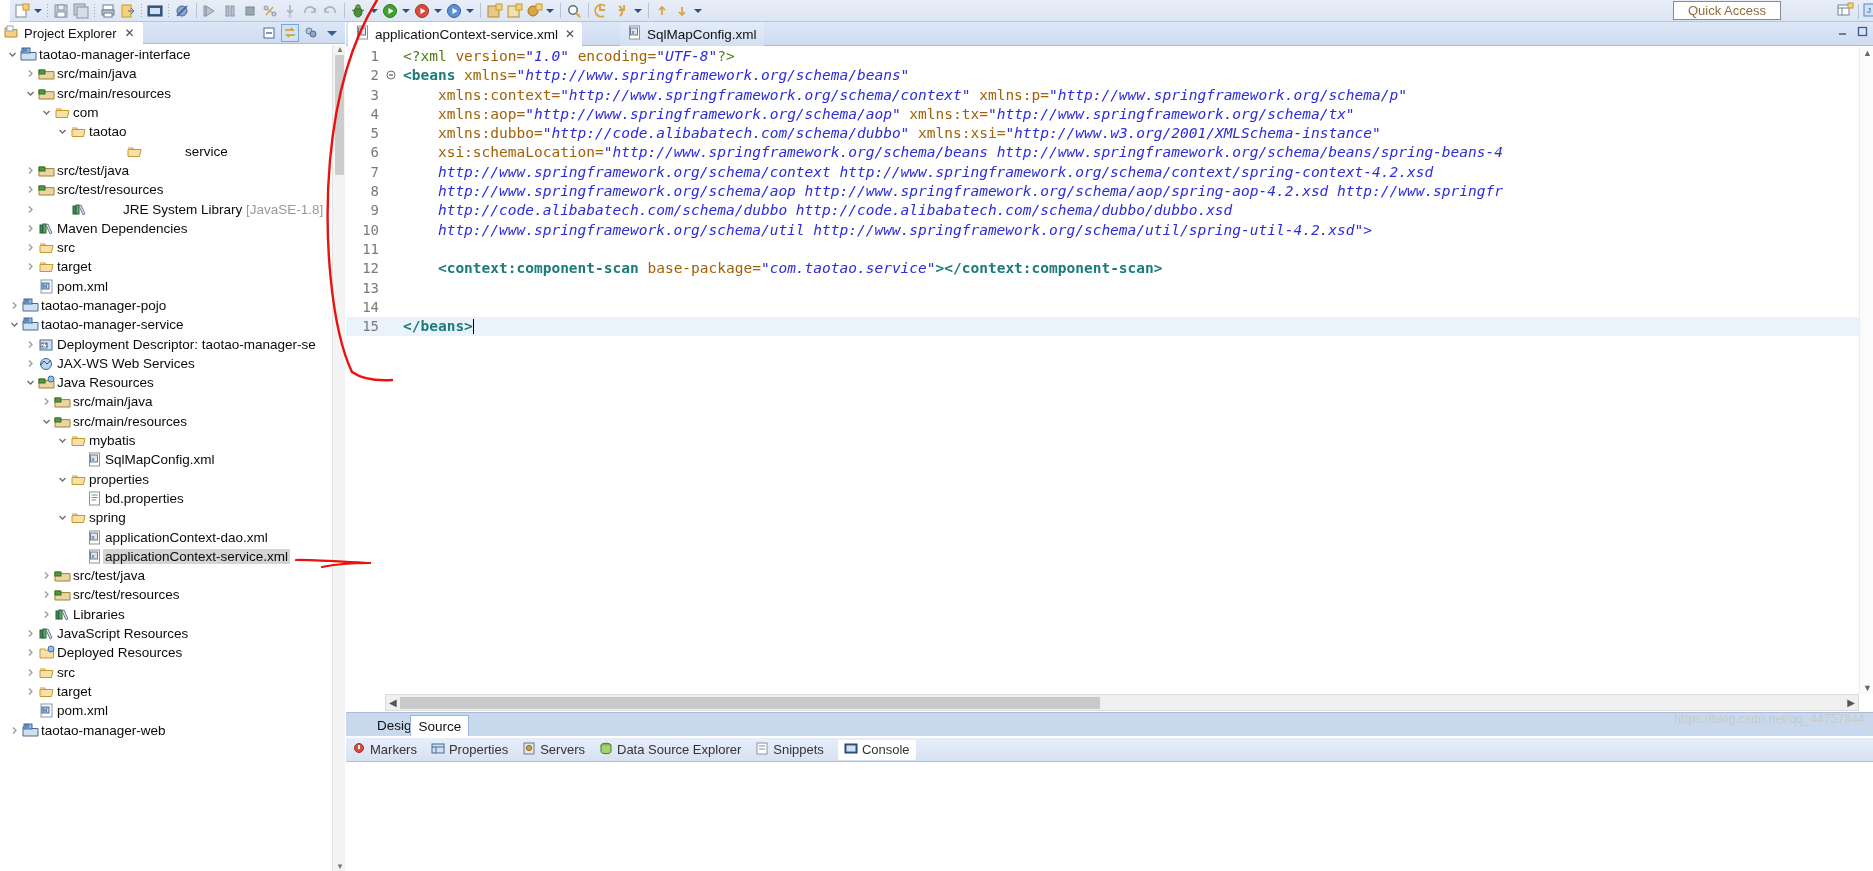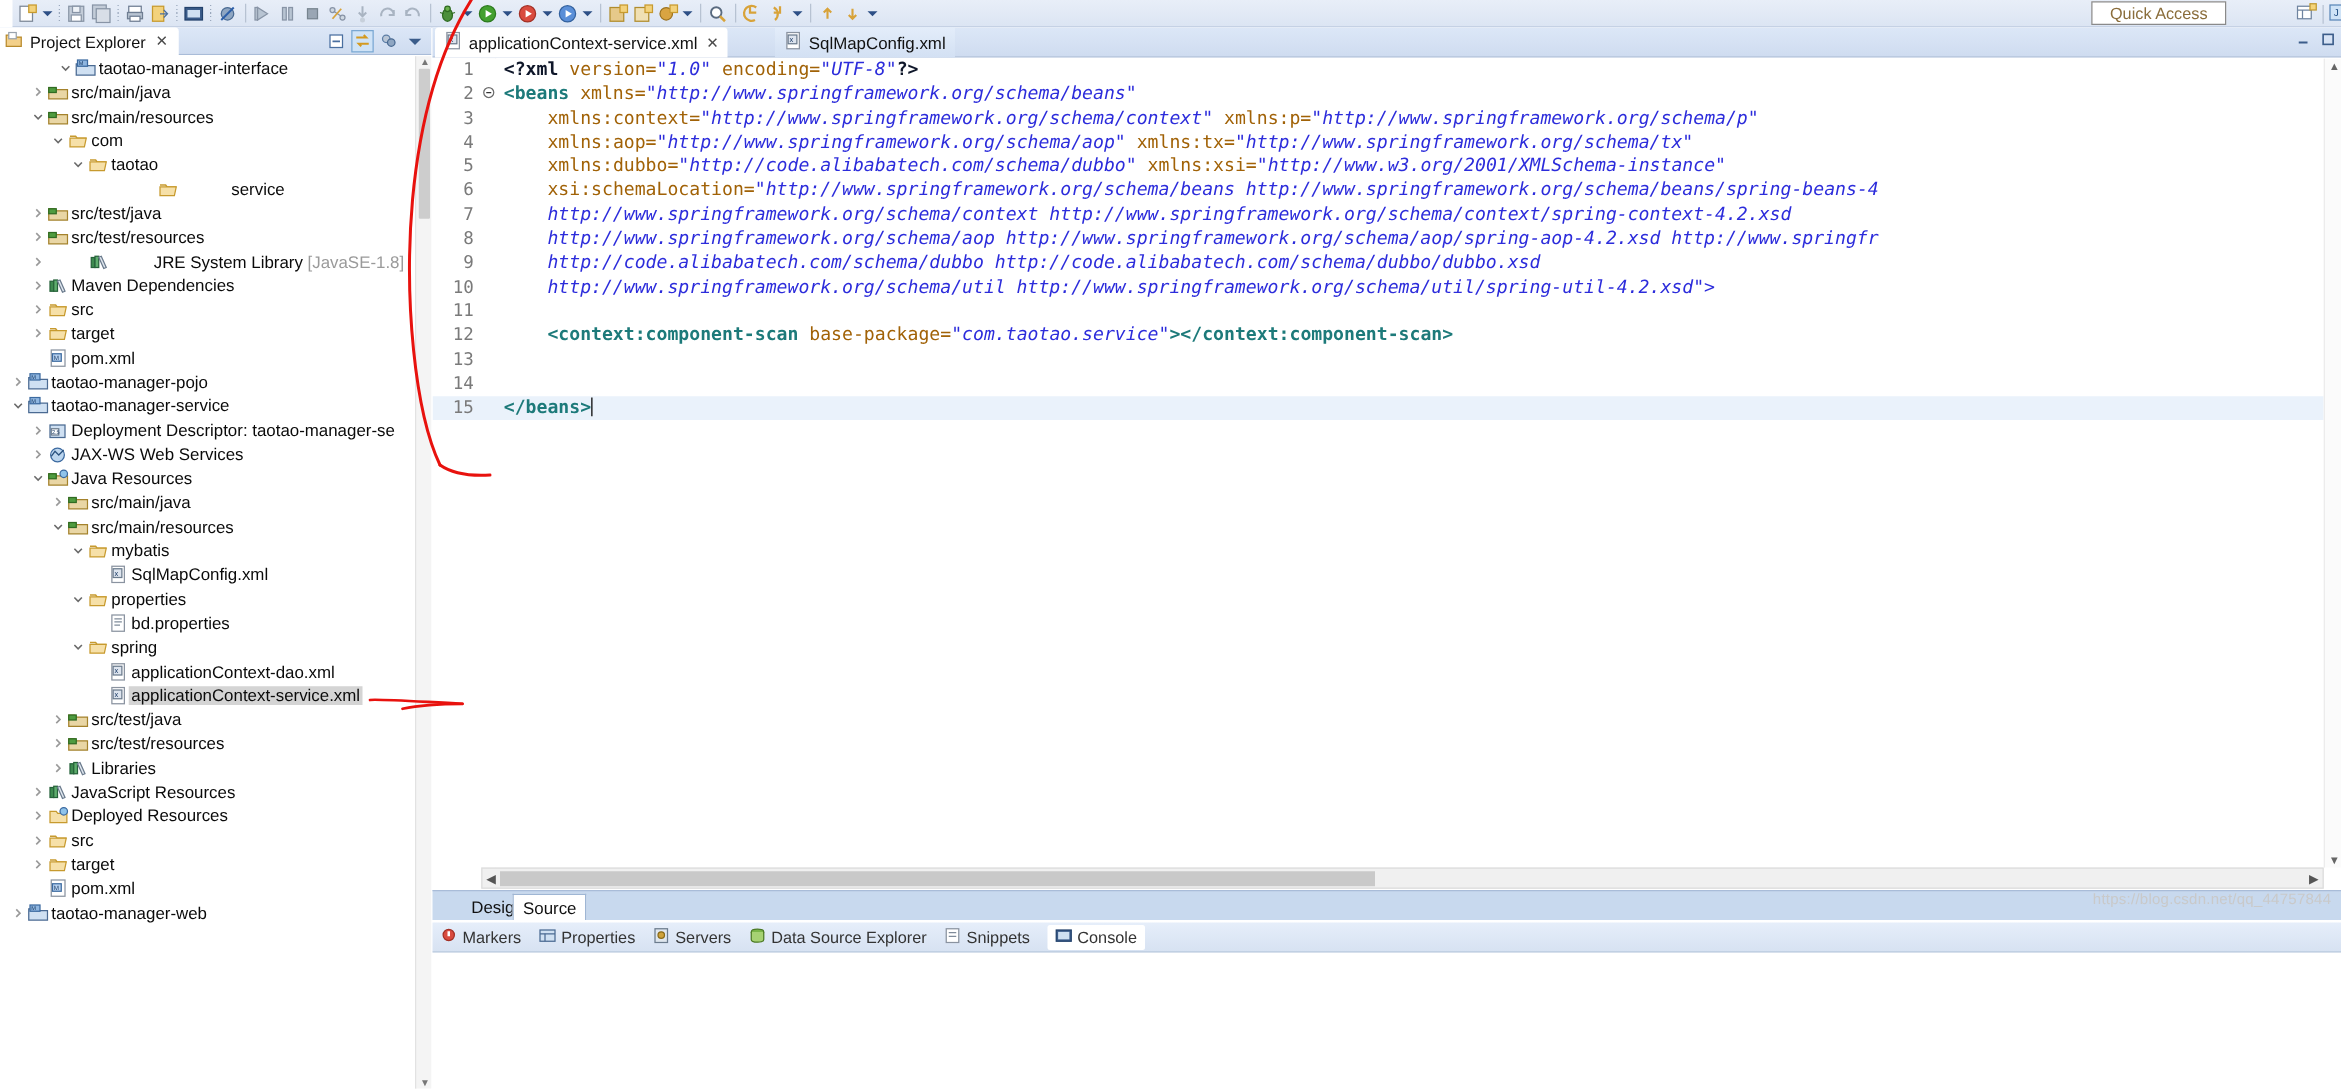--- a/index.html
+++ b/index.html
@@ -118,21 +118,21 @@
     color:#7a7a7a; font-family:"DejaVu Sans Mono", monospace; font-size:14px;
   }
   .fold{
     position:absolute; left:39px; width:12px; text-align:center; color:#555; font-size:10px;
     line-height:19.3px;
   }
   .ctext{ position:absolute; left:57px; }
   .tg{ color:#1d7a7a; font-weight:bold; }
   .at{ color:#a16207; font-weight:normal; }
   .va{ color:#2c2cdb; font-style:italic; }
-  .pi{ color:#0f172a; font-weight:bold; }
+  .pi{ color:#4d7c0f; font-weight:normal; }
   .caretbar{ display:inline-block; width:1px; height:15px; background:#000;
              vertical-align:-3px; }
 
   .ed-hsb{
     position:absolute; left:39px; top:672px; width:1474px; height:17px;
     background:#f0f0f0; border:1px solid #dcdcdc;
     display:flex; align-items:center;
   }
   .ed-hsb .htrack{ position:absolute; left:14px; right:14px; top:2px; bottom:2px; background:#f0f0f0;}
   .ed-hsb .hthumb{ position:absolute; left:14px; top:2px; height:12px; width:700px; background:#c9c9c9;}
@@ -428,21 +428,21 @@
               <circle cx="9" cy="8" r="3" fill="#8fa6c2" stroke="#4a6a92"></circle>
             </svg>
         </div>
         <div class="pe-toolbtn">
           <div style="width:0;height:0;border-left:5px solid transparent;border-right:5px solid transparent;border-top:5px solid #3b5c8a"></div>
         </div>
       </div>
     </div>
 
     <div class="pe-body" id="tree-slot">
-        <div class="row" style="padding-left: 6px; margin-left: 40px;">
+        <div class="row" style="padding-left: 6px;">
           <span class="arrow">
             <svg width="9" height="9" viewBox="0 0 9 9">
               <path d="M1.5 3l3 3 3-3" fill="none" stroke="#6b6b6b" stroke-width="1.3"></path>
             </svg>
           </span>
           <span class="ico">
             <svg width="17" height="15" viewBox="0 0 17 15">
               <path d="M1 4h5l1 1.5h9V13H1z" fill="#cfe0f2" stroke="#4a6a92"></path>
               <rect x="2" y="1" width="8" height="5" fill="#8fb6e0" stroke="#3c6aa0"></rect>
               <text x="3" y="5.4" font-size="4.5" fill="#13355e" font-family="Liberation Sans">M</text>

